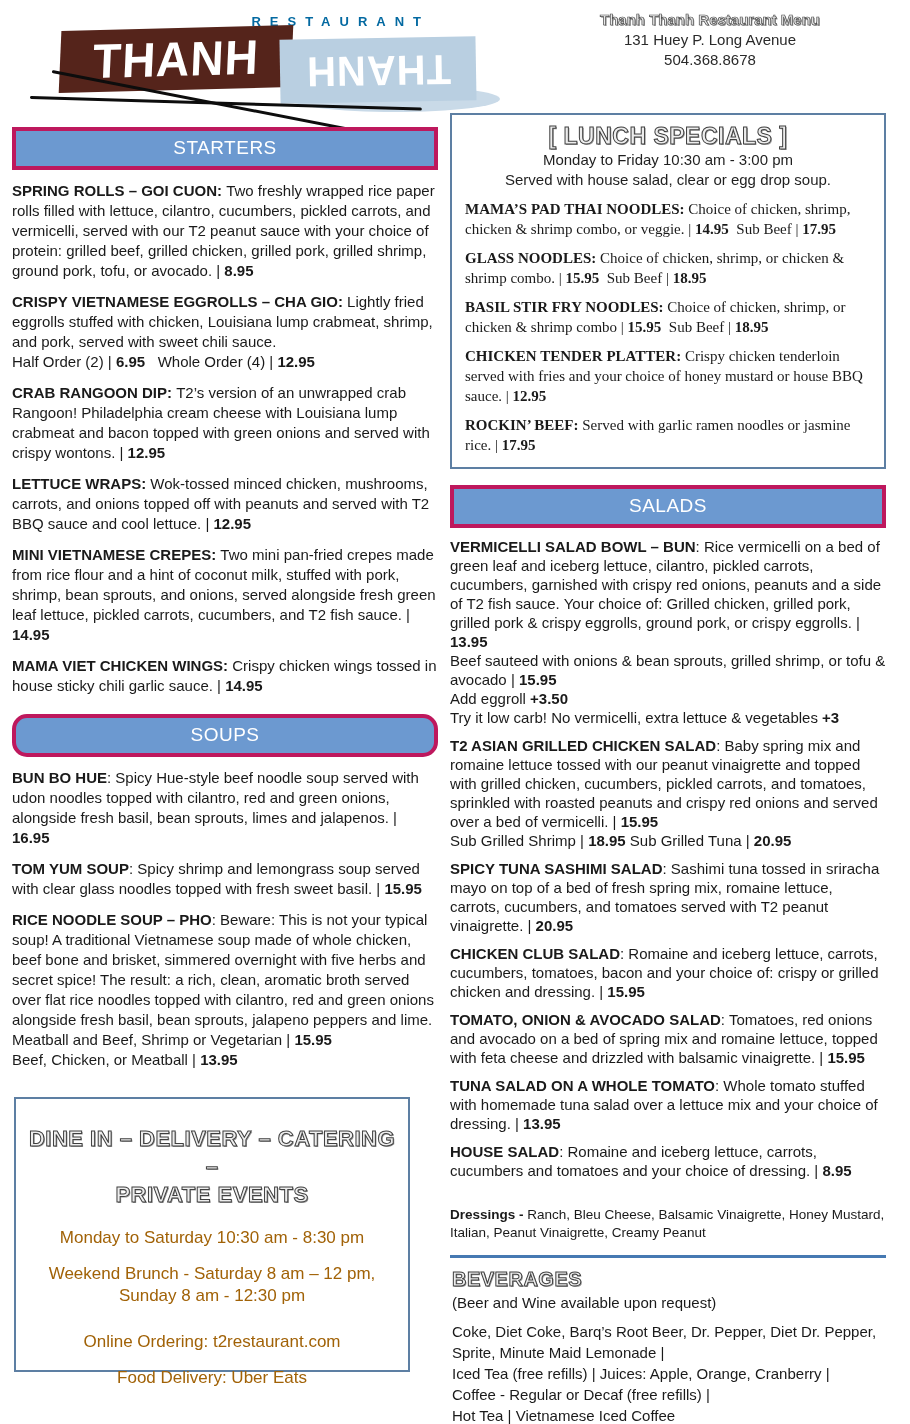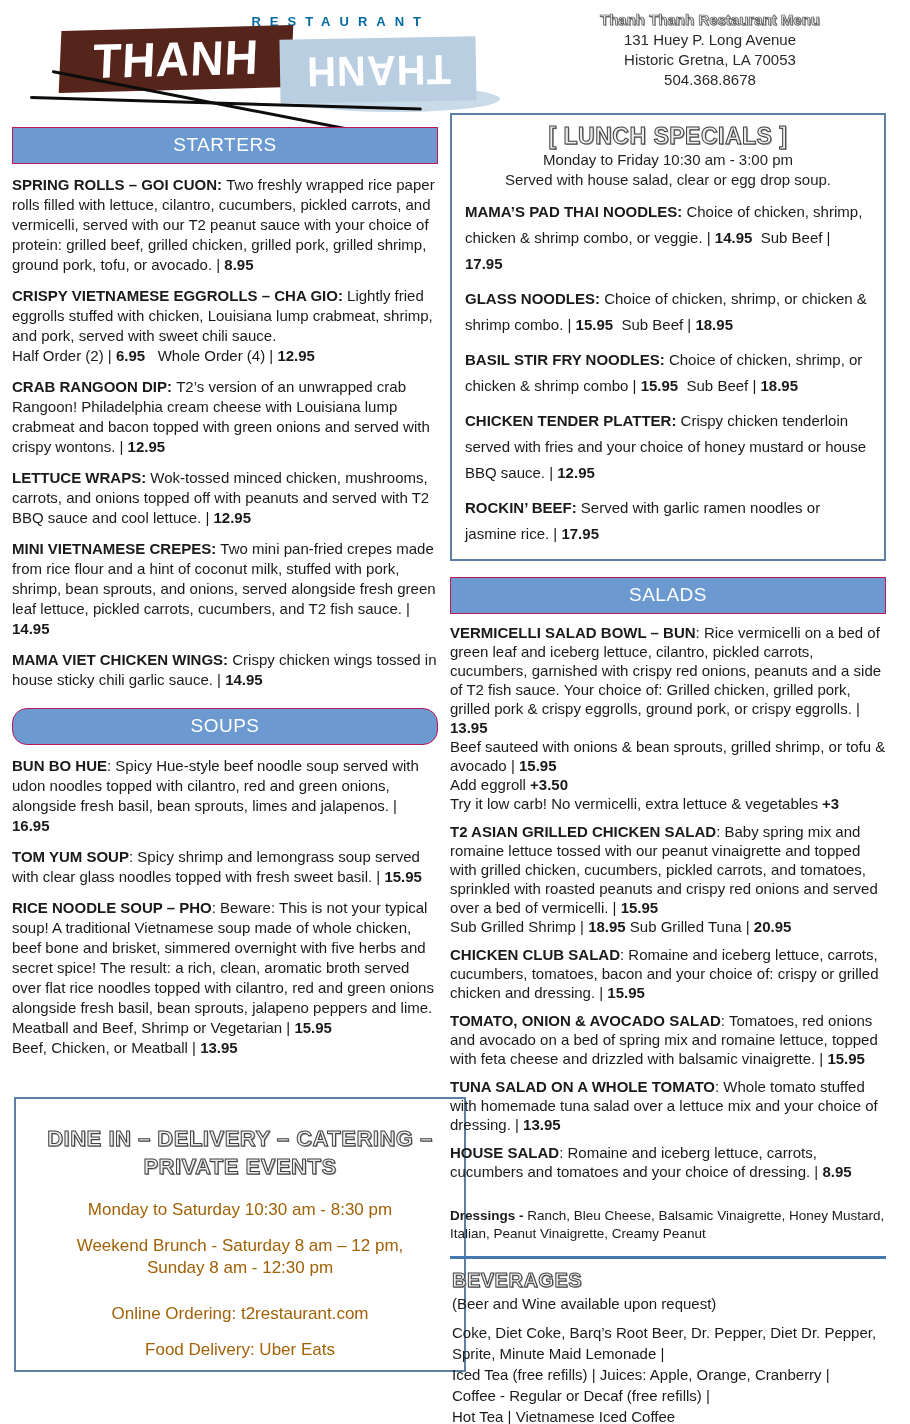--- a/index.html
+++ b/index.html
@@ -53,57 +53,57 @@
     font-weight:bold; color:#e9e9e9;
     -webkit-text-stroke:0.7px #4a4a4a;
     text-shadow:1px 1px 0 #a0a0a0;
   }
 
   
   .col-left  { position:absolute; left:12px;  top:127px; width:426px; }
   .col-right { position:absolute; left:450px; top:113px; width:436px; }
 
   .bar {
-    background:#6c99d0; border:1px solid #be185d; color:#ffffff;
+    background:#6c99d0; border:4px solid #be185d; color:#ffffff;
     text-align:center; font-size:19px; letter-spacing:0.5px;
     padding:6px 0 7px 0;
   }
   .items { }
   .menu-item {
     margin-top:11px; font-size:15px; line-height:20px;
     white-space:pre-wrap; color:#1a1a1a;
   }
   .items > .menu-item:first-child { }
   .soups-gap { margin-top:18px;border-radius:15px; }
 
   
   .lunch-box {
     border:2px solid #5d7fa3; padding:6px 13px 12px 13px; background:#ffffff;
   }
   .lunch-title { text-align:center; font-size:23px; letter-spacing:0.5px; margin-top:2px; }
   .lunch-sub { text-align:center; font-size:15px; line-height:20px; color:#1f1f1f; }
-  .lunch-box .menu-item { line-height:26px; margin-top:9px; }
+  .lunch-box .menu-item { line-height:20px; margin-top:9px;font-family:Liberation Serif, serif; }
 
   .salads-gap { margin-top:16px; }
   .col-right .items.salads .menu-item { line-height:19px; margin-top:9px; }
 
   .dressings {
     margin-top:26px; font-size:13.5px; line-height:18px;
   }
   .dressings .menu-item { font-size:13.5px; line-height:18px; margin-top:0; }
 
   .bev-divider { margin-top:13px; height:3px; background:#4679b2; }
   .beverages { padding:10px 2px 0 2px; }
   .bev-title { font-size:20px; letter-spacing:0.5px; }
   .bev-note { font-size:15px; line-height:20px; margin-top:2px; }
   .bev-list { font-size:15px; line-height:21px; margin-top:8px; white-space:pre-line; }
 
   
   .dine-box {
-    position:absolute; left:14px; top:1097px; width:452px; height:275px;
+    position:absolute; left:14px; top:1097px; width:396px; height:275px;
     border:2px solid #5d7fa3; background:#ffffff; text-align:center;
     padding:26px 10px 0 10px;
   }
   .dine-title { font-size:22px; line-height:28px; white-space:pre-line; letter-spacing:0.5px; }
   .dine-line { font-size:17px; line-height:22px; color:#a16207; white-space:pre-line; }
   .dine-line-1 { margin-top:18px; }
   .dine-line-2 { margin-top:14px;text-align:center; }
   .dine-line-3 { margin-top:24px; }
   .dine-line-4 { margin-top:14px; }
 </style>
@@ -119,21 +119,20 @@
   <div class="logo-blue">
     <span>THANH</span>
   </div>
   <div class="chopstick chopstick-1"></div>
   <div class="chopstick chopstick-2"></div>
 </div>
 
 <div class="address">
   <div class="outline-sm">Thanh Thanh Restaurant Menu</div>
   <div>131 Huey P. Long Avenue</div>
-  <div>Historic Gretna, LA 70053</div>
   <div>504.368.8678</div>
 </div>
 
 <div class="col-left">
   <div class="bar">STARTERS</div>
   <div class="items">
       <p class="menu-item"><b>SPRING ROLLS – GOI CUON: </b><span>Two freshly wrapped rice paper rolls filled with lettuce, cilantro, cucumbers, pickled carrots, and vermicelli, served with our T2 peanut sauce with your choice of protein: grilled beef, grilled chicken, grilled pork, grilled shrimp, ground pork, tofu, or avocado. | </span><b>8.95</b></p>
       <p class="menu-item"><b>CRISPY VIETNAMESE EGGROLLS – CHA GIO: </b><span>Lightly fried eggrolls stuffed with chicken, Louisiana lump crabmeat, shrimp, and pork, served with sweet chili sauce.
 Half Order (2) | </span><b>6.95</b><span>   Whole Order (4) | </span><b>12.95</b></p>
       <p class="menu-item"><b>CRAB RANGOON DIP: </b><span>T2’s version of an unwrapped crab Rangoon! Philadelphia cream cheese with Louisiana lump crabmeat and bacon topped with green onions and served with crispy wontons. | </span><b>12.95</b></p>
@@ -177,20 +176,21 @@
   </div>
 
   <div class="bar salads-gap">SALADS</div>
   <div class="items salads">
       <p class="menu-item"><b>VERMICELLI SALAD BOWL – BUN</b><span>: Rice vermicelli on a bed of green leaf and iceberg lettuce, cilantro, pickled carrots, cucumbers, garnished with crispy red onions, peanuts and a side of T2 fish sauce. Your choice of: Grilled chicken, grilled pork, grilled pork &amp; crispy eggrolls, ground pork, or crispy eggrolls. | </span><b>13.95</b><span>
 Beef sauteed with onions &amp; bean sprouts, grilled shrimp, or tofu &amp; avocado | </span><b>15.95</b><span>
 Add eggroll </span><b>+3.50</b><span>
 Try it low carb! No vermicelli, extra lettuce &amp; vegetables </span><b>+3</b></p>
       <p class="menu-item"><b>T2 ASIAN GRILLED CHICKEN SALAD</b><span>: Baby spring mix and romaine lettuce tossed with our peanut vinaigrette and topped with grilled chicken, cucumbers, pickled carrots, and tomatoes, sprinkled with roasted peanuts and crispy red onions and served over a bed of vermicelli. | </span><b>15.95</b><span>
 Sub Grilled Shrimp | </span><b>18.95</b><span> Sub Grilled Tuna | </span><b>20.95</b></p>
+      <p class="menu-item"><b>SPICY TUNA SASHIMI SALAD</b><span>: Sashimi tuna tossed in sriracha mayo on top of a bed of fresh spring mix, romaine lettuce, carrots, cucumbers, and tomatoes served with T2 peanut vinaigrette. | </span><b>20.95</b></p>
       <p class="menu-item"><b>CHICKEN CLUB SALAD</b><span>: Romaine and iceberg lettuce, carrots, cucumbers, tomatoes, bacon and your choice of: crispy or grilled chicken and dressing. | </span><b>15.95</b></p>
       <p class="menu-item"><b>TOMATO, ONION &amp; AVOCADO SALAD</b><span>: Tomatoes, red onions and avocado on a bed of spring mix and romaine lettuce, topped with feta cheese and drizzled with balsamic vinaigrette. | </span><b>15.95</b></p>
       <p class="menu-item"><b>TUNA SALAD ON A WHOLE TOMATO</b><span>: Whole tomato stuffed with homemade tuna salad over a lettuce mix and your choice of dressing. | </span><b>13.95</b></p>
       <p class="menu-item"><b>HOUSE SALAD</b><span>: Romaine and iceberg lettuce, carrots, cucumbers and tomatoes and your choice of dressing. | </span><b>8.95</b></p>
     </div>
 
   <div class="dressings">
       <p class="menu-item"><b>Dressings - </b><span>Ranch, Bleu Cheese, Balsamic Vinaigrette, Honey Mustard, Italian, Peanut Vinaigrette, Creamy Peanut</span></p>
     </div>
 

